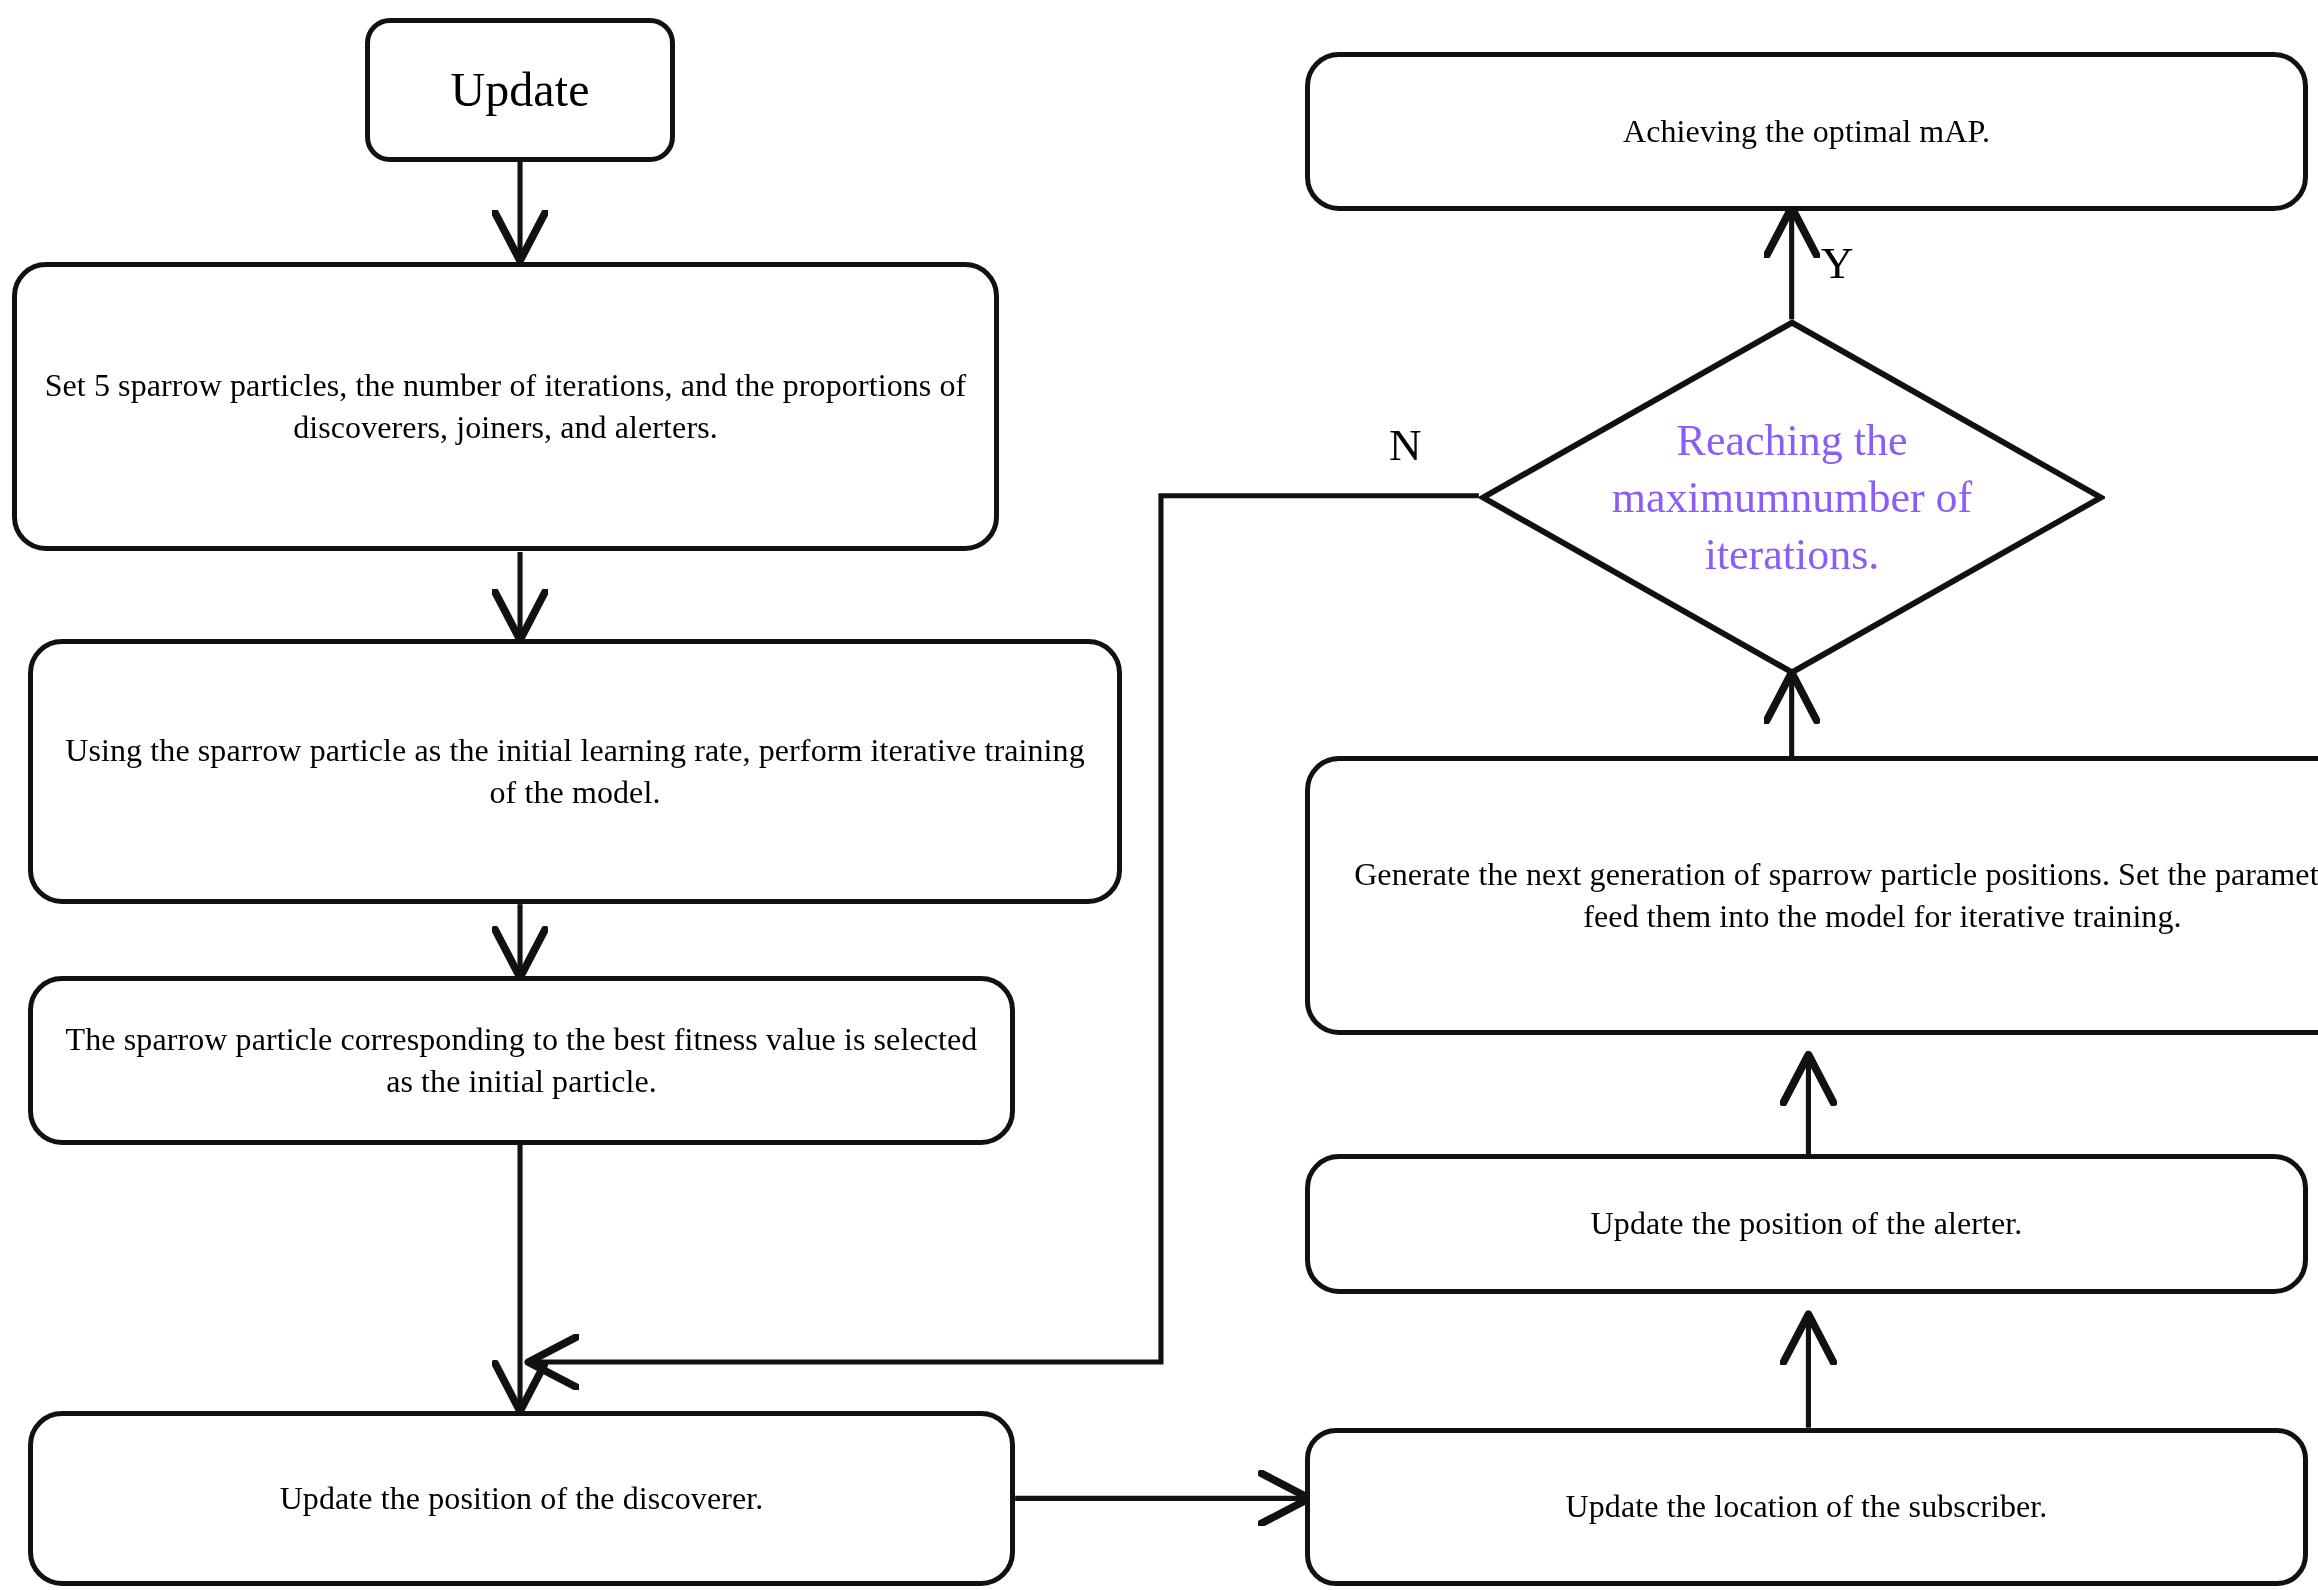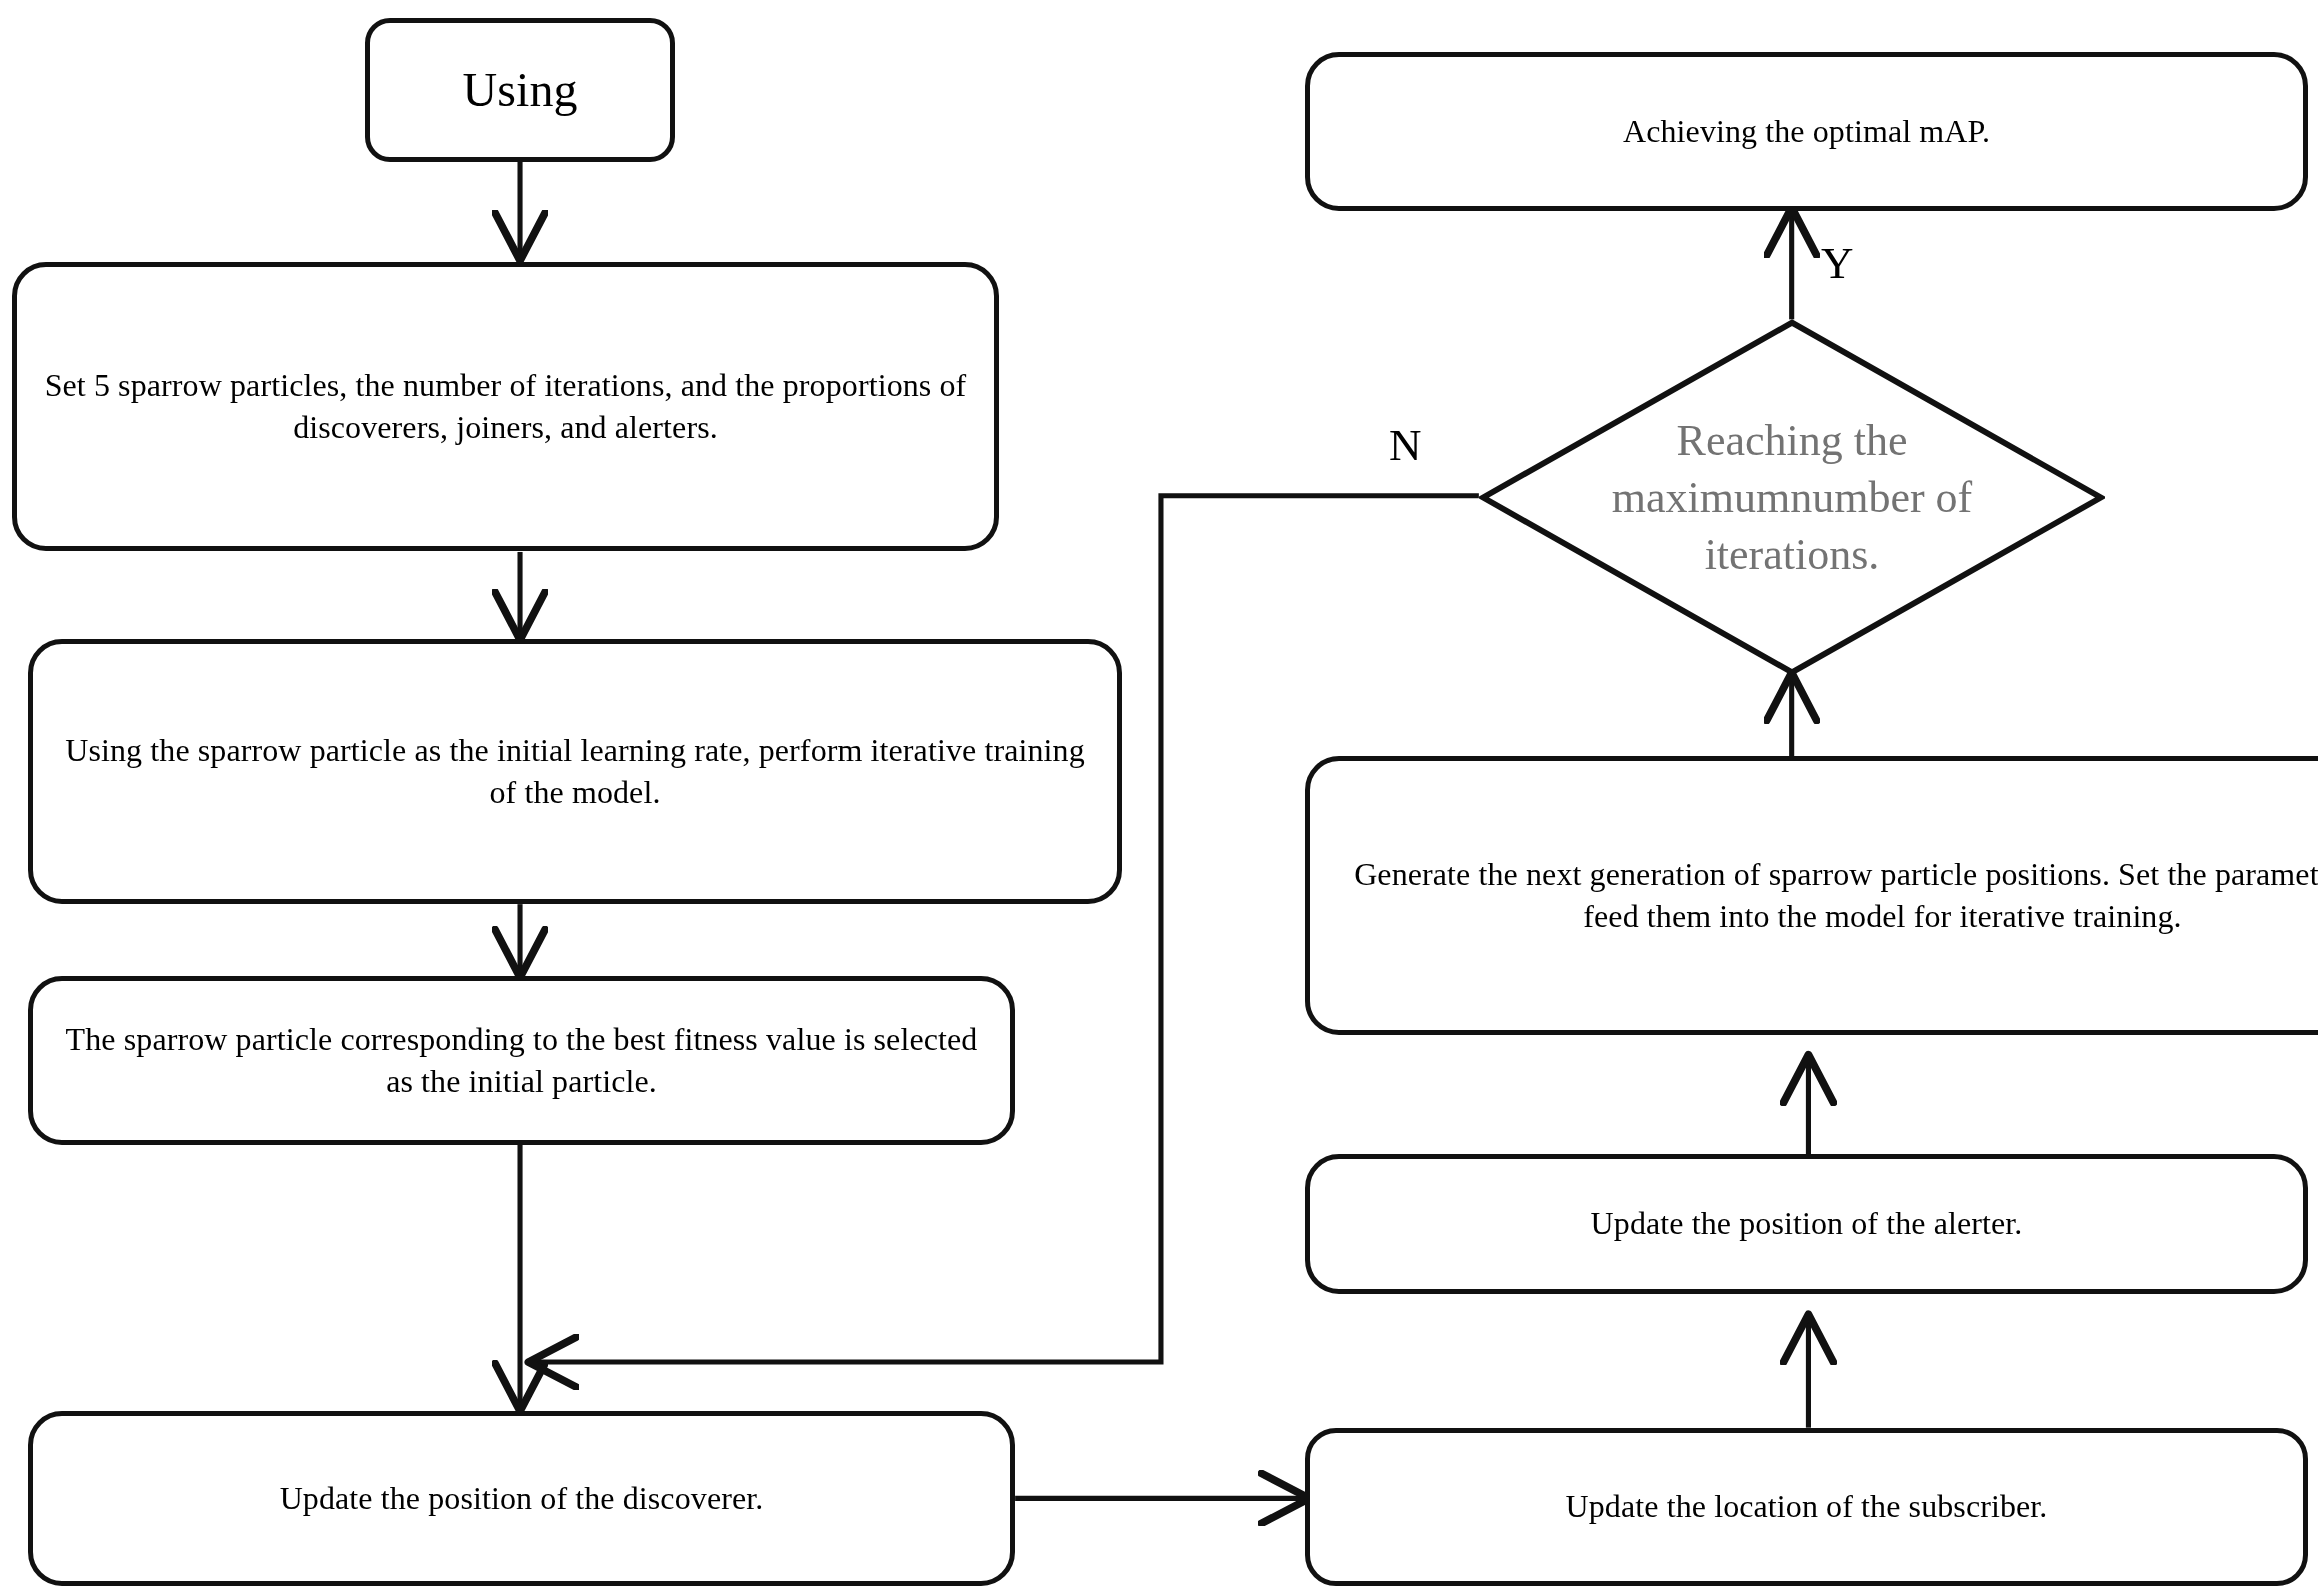--- a/index.html
+++ b/index.html
@@ -41,21 +41,21 @@
   .node .txt {
     display: block;
     width: 100%;
   }
   .decision {
     position: absolute;
     display: flex;
     align-items: center;
     justify-content: center;
     text-align: center;
-    color: #737373;
+    color: #8b5cf6;
     line-height: 1.30;
     z-index: 3;
   }
   .decision .dlabel {
     position: relative;
     z-index: 4;
     width: 70%;
   }
   .decision svg {
     position: absolute;
@@ -100,21 +100,21 @@
     <line x1="2480" y1="1583" x2="2480" y2="1452" stroke="#111111" stroke-width="7" marker-end="url(#ah)"></line>
 
     <line x1="2457" y1="1070" x2="2457" y2="928" stroke="#111111" stroke-width="7" marker-end="url(#ah)"></line>
 
     <line x1="2457" y1="438" x2="2457" y2="290" stroke="#111111" stroke-width="7" marker-end="url(#ah)"></line>
 
     <path d="M 2028 680 L 1592 680 L 1592 1868 L 730 1868" fill="none" stroke="#111111" stroke-width="7" stroke-linejoin="miter" marker-end="url(#ah)"></path>
   </svg>
 
   <div class="node fs-begin" style="left:365px; top:18px; width:310px; height:144px; border-radius:25px;">
-    <span class="txt">Using</span>
+    <span class="txt">Update</span>
   </div>
 
   <div class="node fs-body" style="left:12px; top:262px; width:987px; height:289px;">
     <span class="txt">Set 5 sparrow particles, the number of iterations, and the proportions of discoverers, joiners, and alerters.</span>
   </div>
 
   <div class="node fs-body" style="left:28px; top:639px; width:1094px; height:265px;">
     <span class="txt">Using the sparrow particle as the initial learning rate, perform iterative training of the model.</span>
   </div>
 

